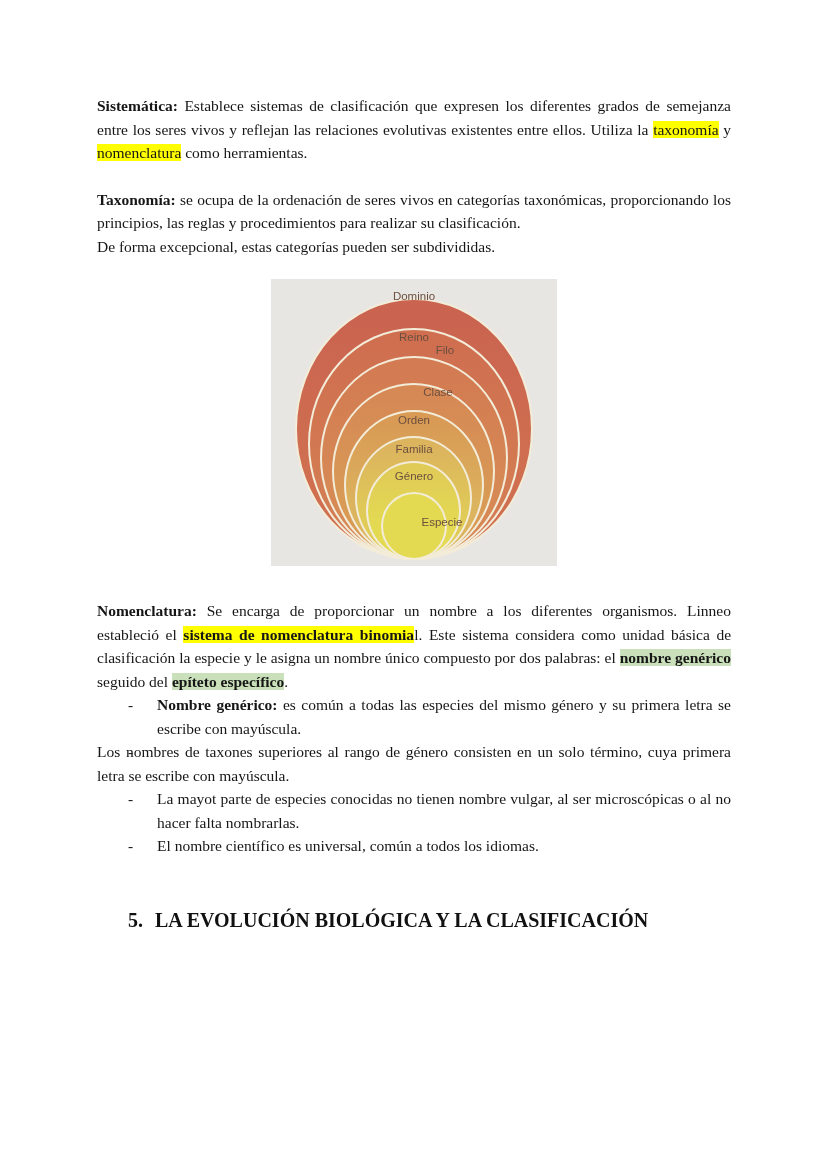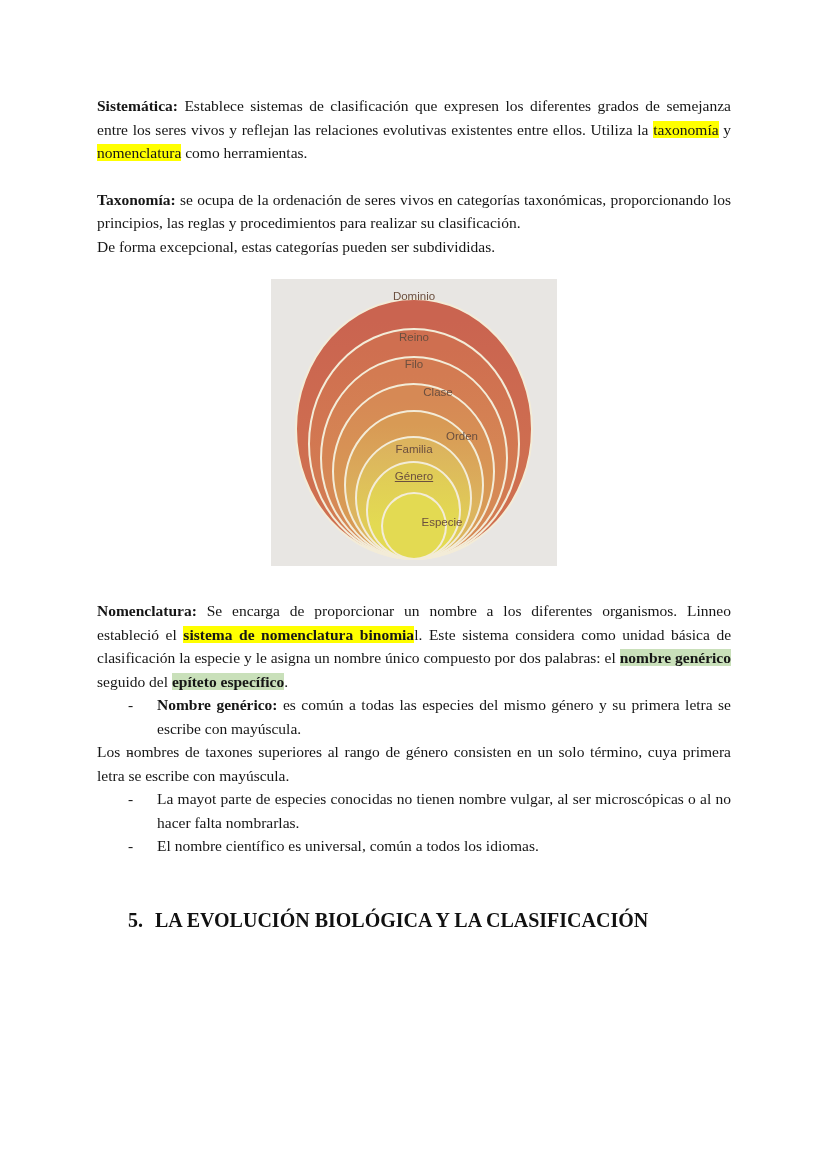--- a/index.html
+++ b/index.html
@@ -38,22 +38,22 @@
   .r3 { width:163px; height:177px; top:104px; left:61px;  z-index:4; }
   .r4 { width:140px; height:150px; top:131px; left:73px;  z-index:5; }
   .r5 { width:117px; height:124px; top:157px; left:84px;  z-index:6; }
   .r6 { width:95px;  height:99px;  top:182px; left:95px;  z-index:7; }
   .r7 { width:66px;  height:68px;  top:213px; left:110px; z-index:8; }
   .ring-label {
     position: absolute; left: 0; width: 100%; text-align: center; z-index: 9;
     font-family: "Liberation Sans", sans-serif; font-size: 11.5px; line-height: 14px;
     color: #6b4f3f;
   }
-  .l0 { top: 10px; } .l1 { top: 51px; } .l2 { top: 78px; } .l3 { top: 106px; }
-  .l4 { top: 150px; padding-left: 48px; } .l5 { top: 163px; } .l6 { top: 190px; } .l7 { top: 236px; }
+  .l0 { top: 10px; } .l1 { top: 51px; } .l2 { top: 64px; padding-left: 31px; } .l3 { top: 106px; }
+  .l4 { top: 134px; } .l5 { top: 163px; } .l6 { top: 190px; } .l7 { top: 236px; }
 
   h2.heading {
     margin: 49px 0 0 0; padding-left: 31px;
     font-size: 20px; line-height: 27px; font-weight: bold; color: #111;
   }
   h2.heading .num { margin-right: 12px; }
 </style>
 </head>
 <body style="background: rgb(255, 255, 255);">
 
@@ -72,21 +72,21 @@
     <div class="ring r4" style="background: linear-gradient(rgb(216, 154, 85) 8%, rgb(220, 180, 94) 65%); border-color: rgb(243, 236, 216);"></div>
     <div class="ring r5" style="background: linear-gradient(rgb(220, 180, 94) 8%, rgb(224, 203, 87) 65%); border-color: rgb(243, 236, 216);"></div>
     <div class="ring r6" style="background: linear-gradient(rgb(224, 203, 87) 8%, rgb(227, 218, 82) 65%); border-color: rgb(243, 236, 216);"></div>
     <div class="ring r7" style="background: linear-gradient(rgb(227, 218, 82) 8%, rgb(227, 218, 82) 65%); border-color: rgb(243, 236, 216);"></div>
     <span class="ring-label l0" style="color: rgb(107, 79, 63);">Dominio</span>
     <span class="ring-label l1" style="color: rgb(107, 79, 63);">Reino</span>
     <span class="ring-label l2" style="color: rgb(107, 79, 63);">Filo</span>
     <span class="ring-label l3" style="color: rgb(107, 79, 63); padding-left: 24px;">Clase</span>
     <span class="ring-label l4" style="color: rgb(107, 79, 63);">Orden</span>
     <span class="ring-label l5" style="color: rgb(107, 79, 63);">Familia</span>
-    <span class="ring-label l6" style="color: rgb(107, 79, 63); text-decoration: underline;">Género</span>
+    <span class="ring-label l6" style="color: rgb(107, 79, 63);">Género</span>
     <span class="ring-label l7" style="color: rgb(107, 79, 63); padding-left: 28px;">Especie</span>
   </div>
 
   <p class="para mt-block"><span class="b">Nomenclatura: </span><span>Se encarga de proporcionar un nombre a los diferentes organismos. Linneo estableció el </span><span class="b hl-yellow">sistema de nomenclatura binomia</span><span>l. Este sistema considera como unidad básica de clasificación la especie y le asigna un nombre único compuesto por dos palabras: el </span><span class="b hl-green">nombre genérico</span><span> seguido del </span><span class="b hl-green">epíteto específico</span><span>.</span></p>
 
   <ul class="dash-list">
     <li>
       <span class="marker">-</span>
       <span><span class="b">Nombre genérico: </span><span>es común a todas las especies del mismo género y su primera letra se escribe con mayúscula.</span></span>
     </li>

